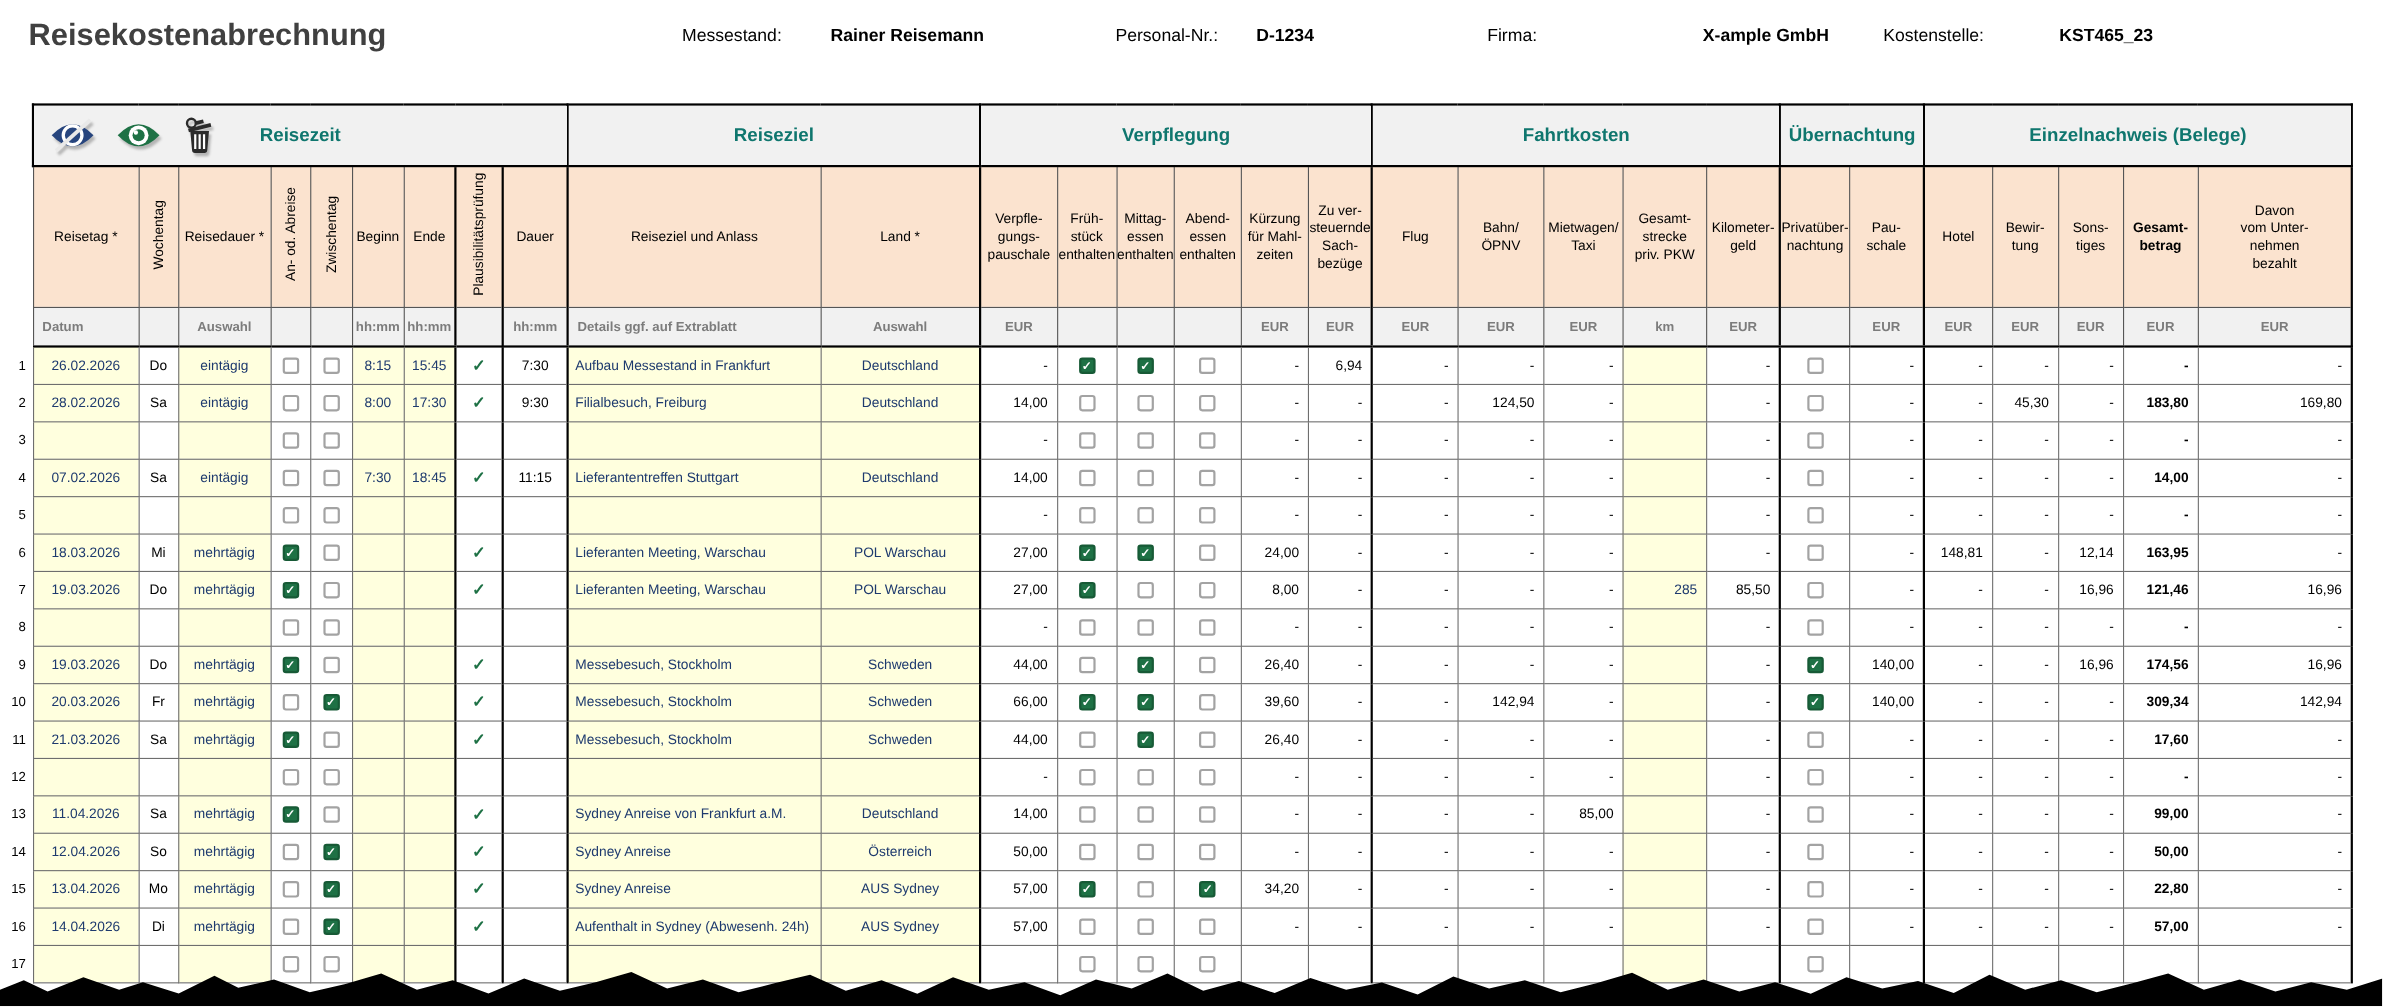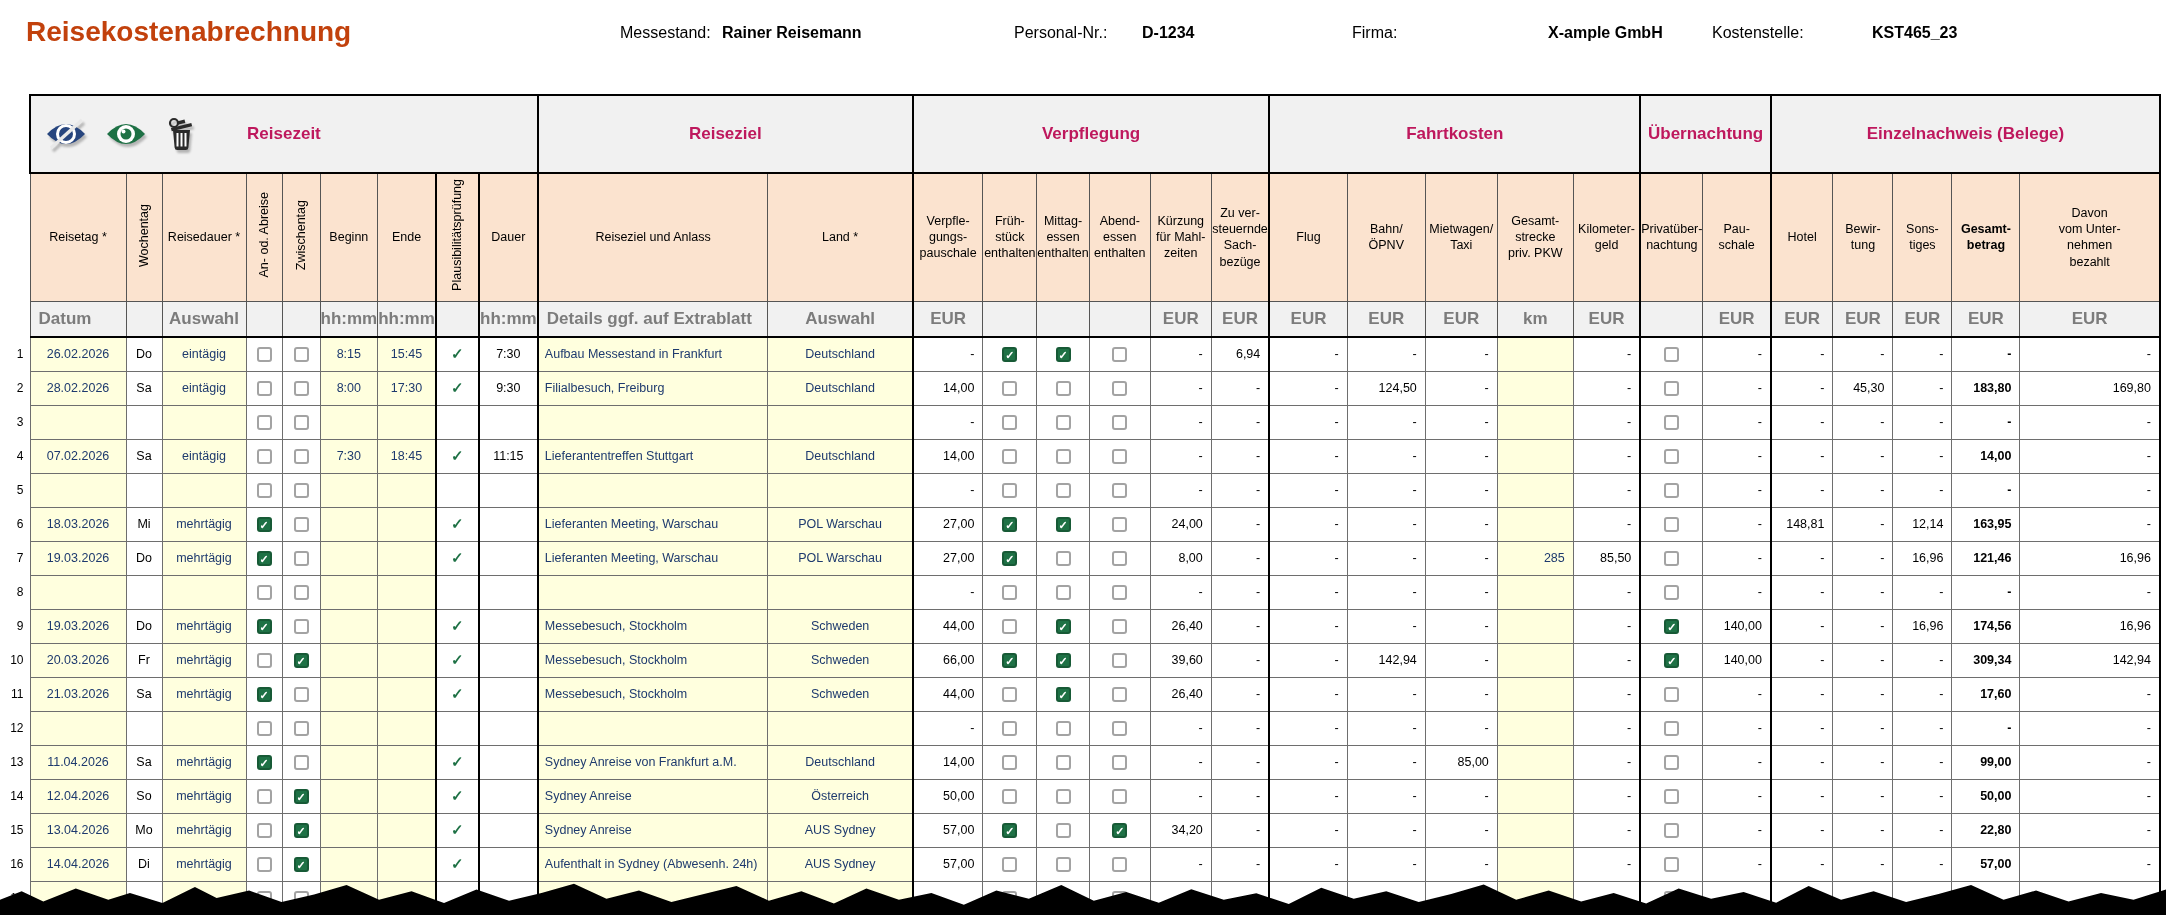--- a/index.html
+++ b/index.html
@@ -1,51 +1,51 @@
 <!DOCTYPE html>
 <html><head>
 <meta charset="utf-8">
 <style>
   * { box-sizing: border-box; }
   body { margin:0; background:#ffffff; font-family:"Liberation Sans", sans-serif; }
   .page { position:relative; width:2166px; height:915px; background:#fff; overflow:hidden; }
 
   
   .topbar { position:absolute; left:0; top:0; width:2166px; height:76px; background:#fff; }
-  .title { position:absolute; left:26px; top:16px; font-size:28px; font-weight:bold; color:#c2410c; }
+  .title { position:absolute; left:26px; top:16px; font-size:28px; font-weight:bold; color:#404040; }
   .hfield { position:absolute; top:24px; font-size:16px; color:#000; white-space:nowrap; }
-  .f0 { left:620px; } .f0v { left:722px; font-weight:bold; }
+  .f0 { left:620px; } .f0v { left:755px; font-weight:bold; }
   .f1 { left:1014px; } .f1v { left:1142px; font-weight:bold; }
   .f2 { left:1352px; } .f2v { left:1548px; font-weight:bold; }
   .f3 { left:1712px; } .f3v { left:1872px; font-weight:bold; }
 
   table { border-collapse:collapse; table-layout:fixed; margin:94px 0 0 6px; }
   td, th { padding:0; }
 
   .gutter { background:#fff; border:none; color:#000; font-size:12px; font-weight:normal;
             text-align:right; padding-right:6px; vertical-align:middle; }
 
   
   .grp { background:#f1f1f1; border:2px solid #000; font-weight:bold; font-size:17px;
-         color:#be185d; text-align:center; vertical-align:middle; height:78px; position:relative; }
+         color:#0f766e; text-align:center; vertical-align:middle; height:56px; position:relative; }
   .grp-icons { position:absolute; left:12px; top:50%; transform:translateY(-50%);
                display:flex; gap:14px; align-items:center; }
   .ticon { display:inline-flex; cursor:pointer; }
   .ticon svg { filter:drop-shadow(2px 3px 1px #b5b5b5); }
 
   
   .colhead { background:#fbe3cf; border:1px solid #555; border-top:2px solid #000;
              font-size:12.5px; font-weight:normal; color:#000; text-align:center;
              vertical-align:middle; height:128px; white-space:pre-line; line-height:1.3; }
   .colhead.boldh { font-weight:bold; }
   .rot span { writing-mode:vertical-rl; transform:rotate(180deg); white-space:nowrap; display:inline-block; }
 
   
   .unit { background:#f1f1f1; border:1px solid #555; border-bottom:2px solid #000;
-          color:#7c7c7c; font-weight:bold; font-size:17px; text-align:center;
+          color:#7c7c7c; font-weight:bold; font-size:12px; text-align:center;
           height:36px; vertical-align:middle; }
   .unit.ul { text-align:left; padding-left:8px; }
 
   
   .cell { background:#fff; border:1px solid #6e6e6e; font-size:12.5px; color:#000;
           height:34px; vertical-align:middle; }
   .yellow { background:#ffffde; }
   .blue { color:#1e3a6e; }
   .num { text-align:right; padding-right:8px; }
   .ctr { text-align:center; }

